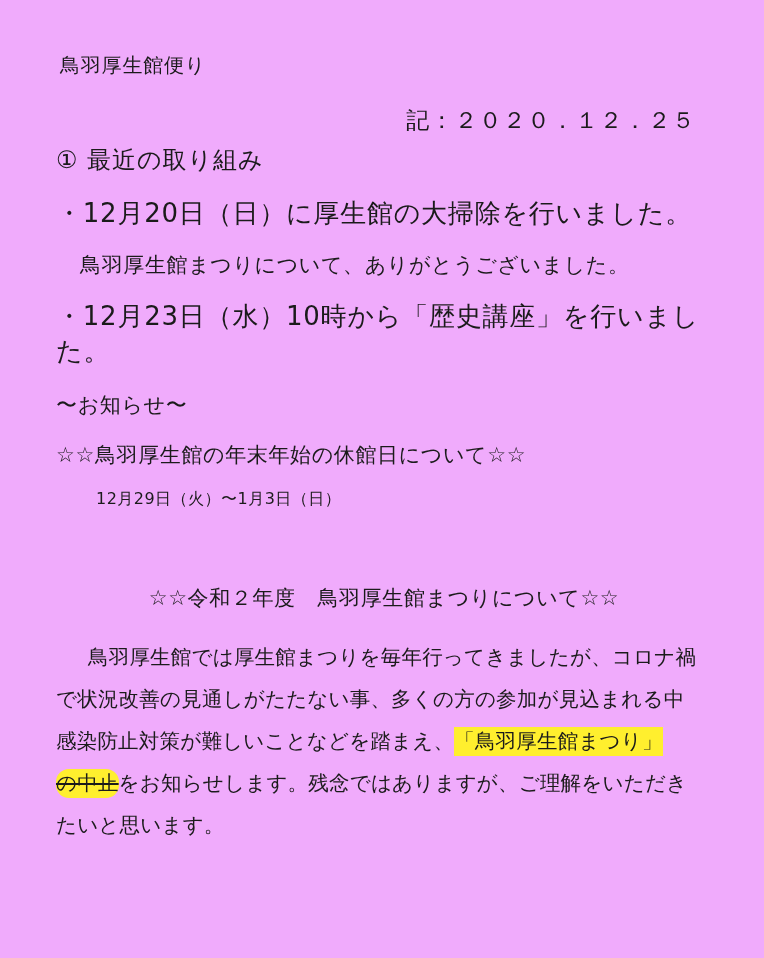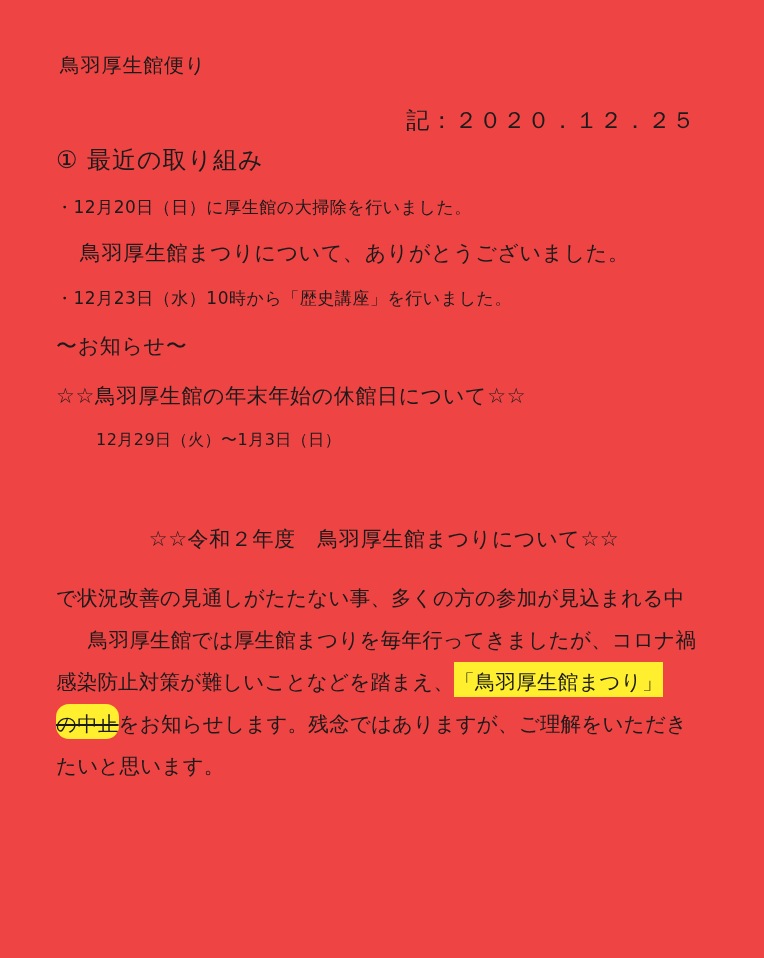--- a/index.html
+++ b/index.html
@@ -11,21 +11,21 @@
     height: 958px;
     background: #ffffff;
     font-family: "DejaVu Sans", sans-serif;
     color: #1b1b1b;
     overflow: hidden;
   }
   .page {
     position: relative;
     width: 764px;
     height: 958px;
-    background: #ef4444;
+    background: #f0abfc;
     box-sizing: border-box;
     padding: 40px 52px 0 52px;
   }
   .doc-title {
     font-size: 20px;
     letter-spacing: 0.04em;
     margin: 12px 0 0 8px;
     font-weight: 500;
   }
   .date-line {
@@ -34,21 +34,21 @@
     letter-spacing: 0.05em;
     margin: 26px 16px 0 0;
     font-weight: 400;
   }
   .section-heading {
     font-size: 24px;
     letter-spacing: 0.04em;
     margin: 8px 0 0 4px;
   }
   .bullet-line {
-    font-size: 17px;
+    font-size: 26px;
     letter-spacing: 0.03em;
     margin: 20px 0 0 4px;
   }
   .sub-line {
     font-size: 21px;
     letter-spacing: 0.03em;
     margin: 20px 0 0 28px;
   }
   .notice-heading {
     font-size: 21px;
@@ -80,21 +80,21 @@
   .body-para p {
     margin: 0;
     white-space: nowrap;
   }
   .indent {
     display: inline-block;
     width: 32px;
   }
   .hl {
     background: #ffef2e;
-    padding: 8px 0 3px 0;
+    padding: 2px 0 3px 0;
   }
   .strike {
     text-decoration: line-through;
     text-decoration-thickness: 1.5px;
     border-radius: 13px;
   }
 </style>
 </head>
 <body>
 
@@ -112,20 +112,20 @@
 
   <div class="notice-heading">〜お知らせ〜</div>
 
   <div class="notice-topic">☆☆鳥羽厚生館の年末年始の休館日について☆☆</div>
 
   <div class="closed-dates">12月29日（火）〜1月3日（日）</div>
 
   <div class="festival-heading">☆☆令和２年度　鳥羽厚生館まつりについて☆☆</div>
 
   <div class="body-para">
+    <p><span class="indent"></span><span>鳥羽厚生館では厚生館まつりを毎年行ってきましたが、コロナ禍</span></p>
     <p><span>で状況改善の見通しがたたない事、多くの方の参加が見込まれる中</span></p>
-    <p><span class="indent"></span><span>鳥羽厚生館では厚生館まつりを毎年行ってきましたが、コロナ禍</span></p>
     <p><span>感染防止対策が難しいことなどを踏まえ、</span><span class="hl">「鳥羽厚生館まつり」</span></p>
     <p><span class="hl strike">の中止</span><span>をお知らせします。残念ではありますが、ご理解をいただき</span></p>
     <p><span>たいと思います。</span></p>
   </div>
 
 </div>
 
 </body></html>

